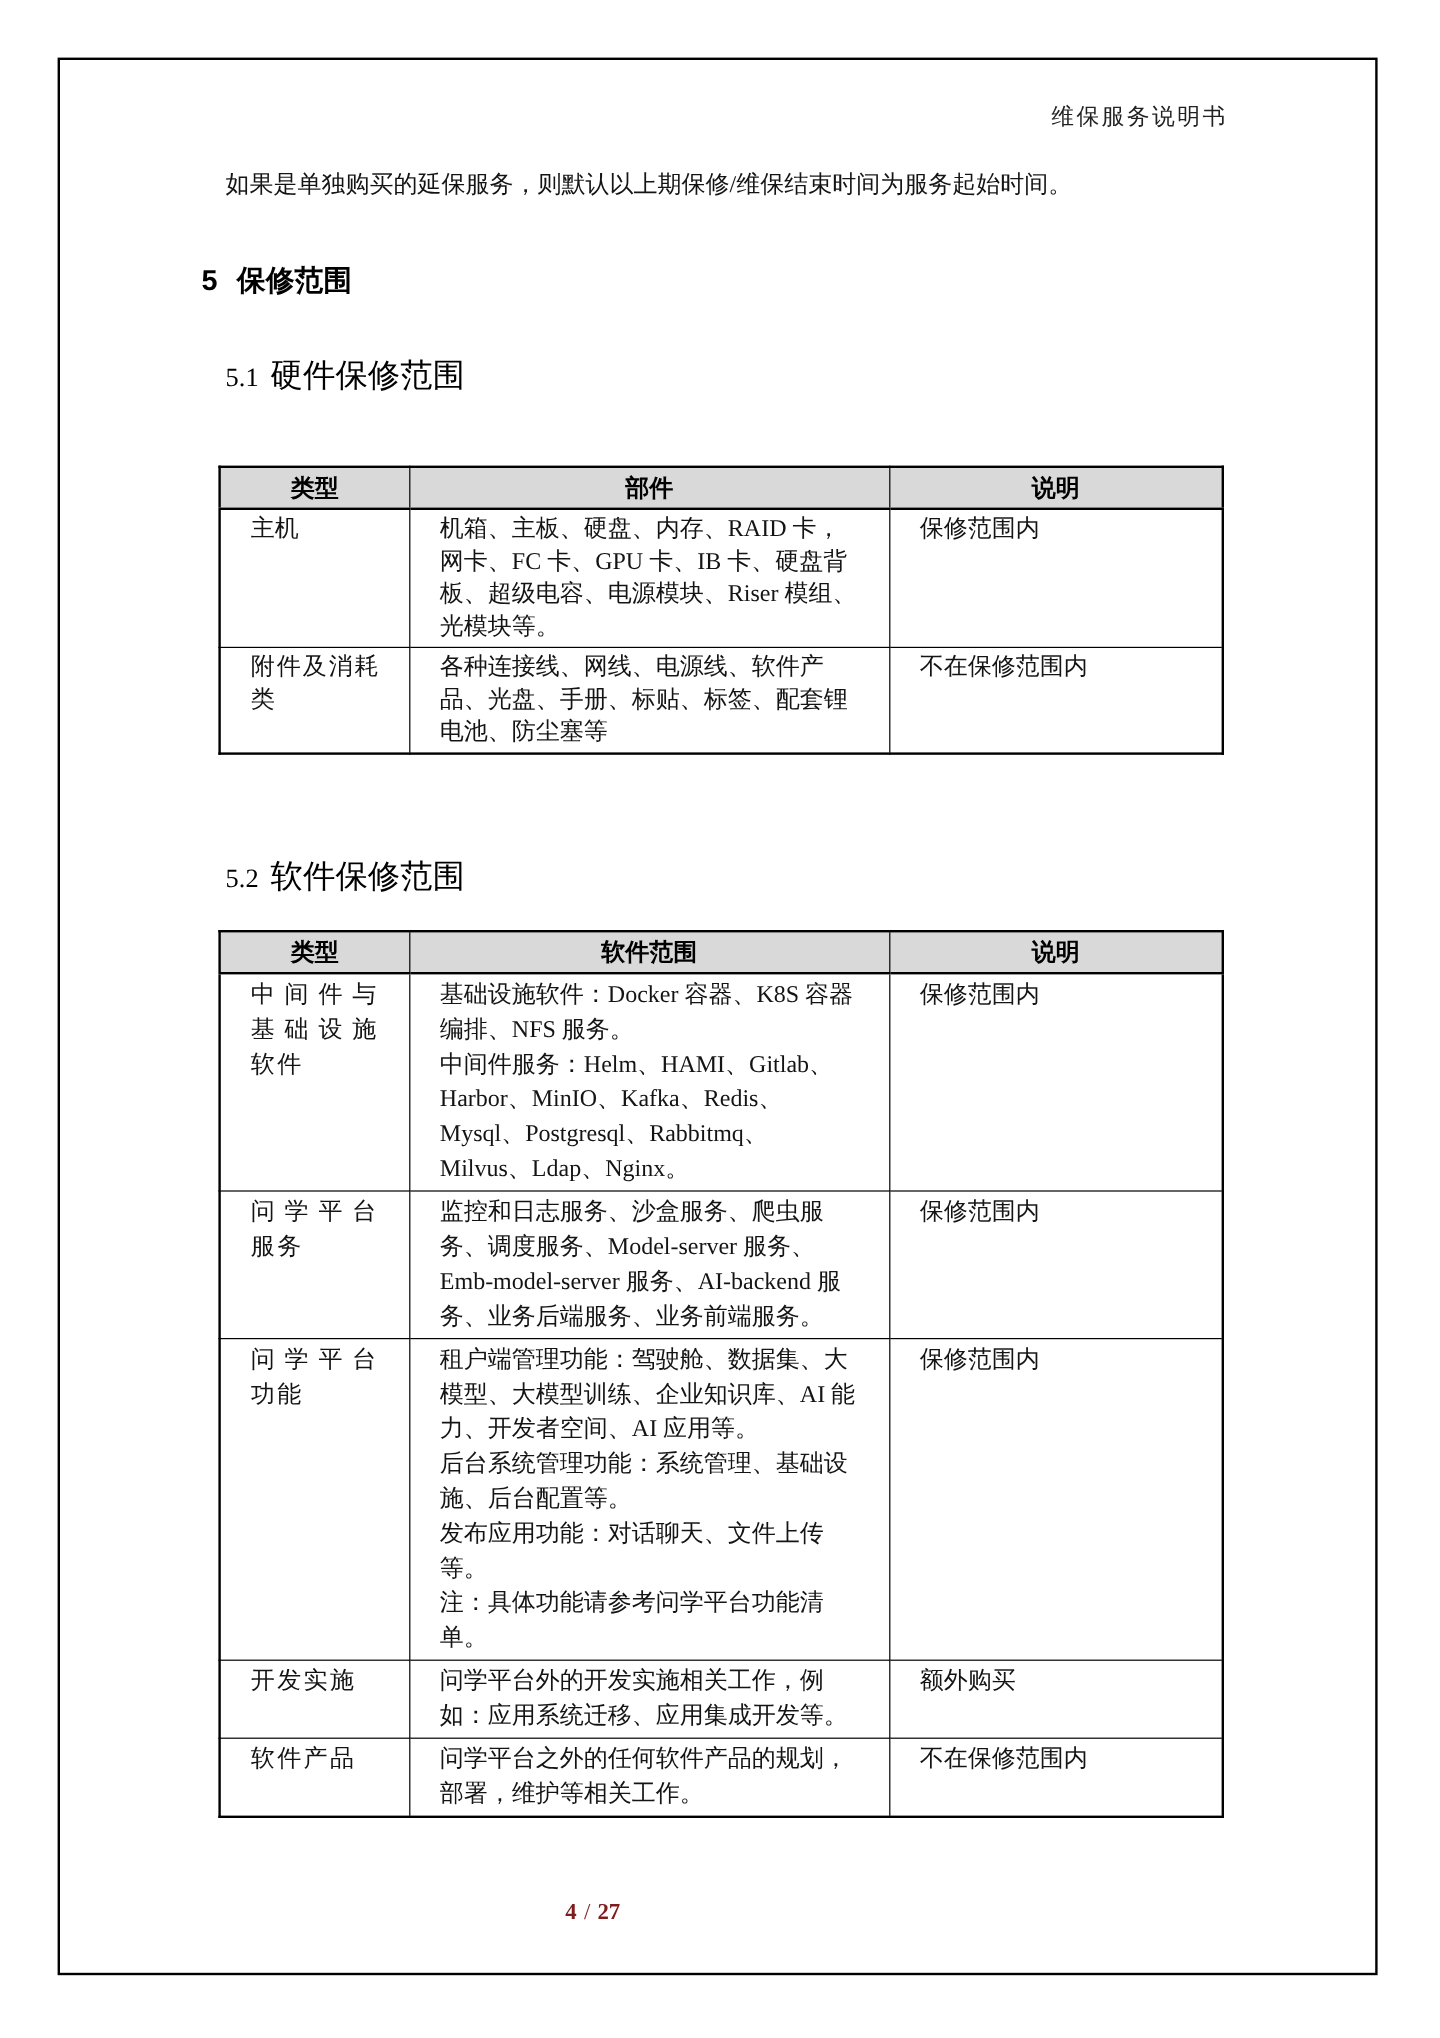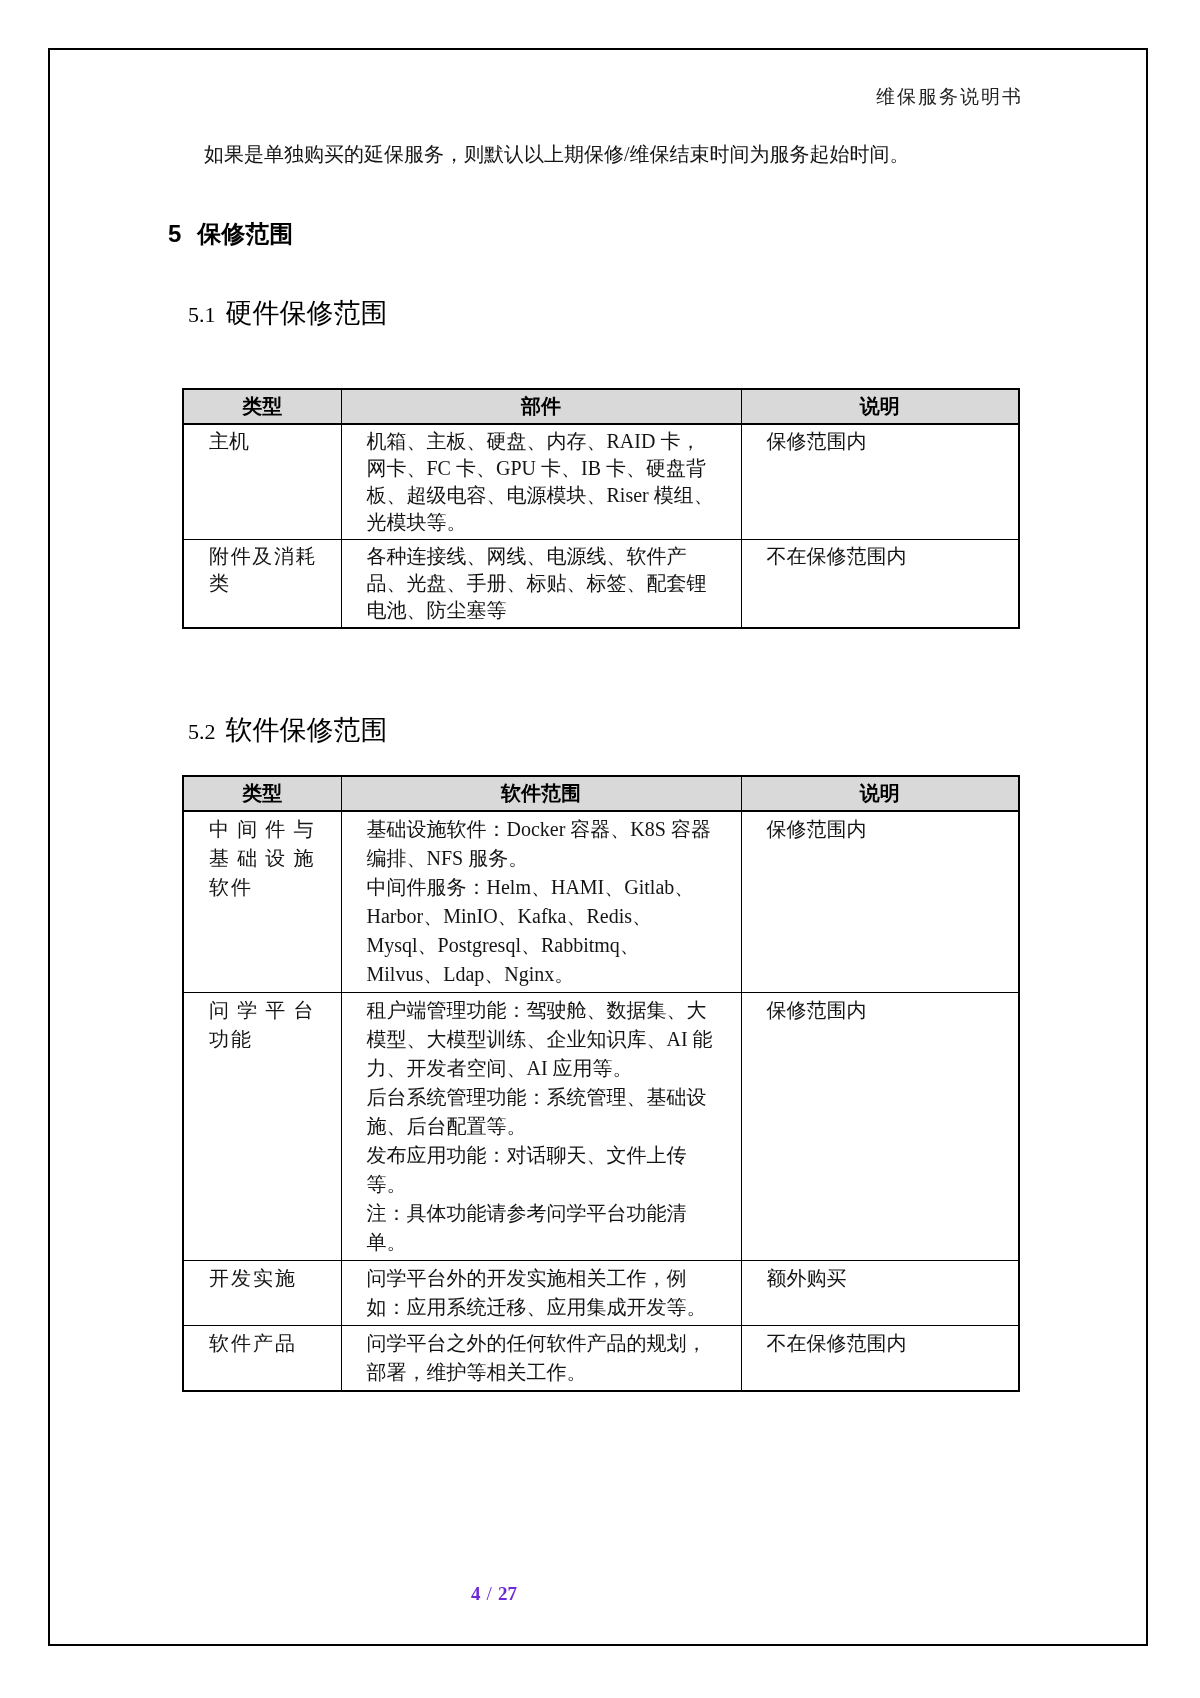--- a/index.html
+++ b/index.html
@@ -9,21 +9,21 @@
   }
   .page-frame{
     position:absolute;left:48px;top:48px;width:1100px;height:1598px;
     border:2px solid #000;box-sizing:border-box;background:#fff;
   }
   .doc-header{
     position:absolute;top:84px;left:0;width:1023px;text-align:right;
     font-size:19px;letter-spacing:2px;color:#222;
   }
   .intro{
-    position:absolute;top:141px;left:204px;width:720px;
+    position:absolute;top:141px;left:188px;width:720px;
     font-size:20px;line-height:26px;
   }
   .h1{
     position:absolute;top:218px;left:168px;
     font-family:"Liberation Sans","DejaVu Sans",sans-serif;
     font-weight:bold;font-size:24px;color:#000;
   }
   .h1 .num{margin-right:16px;}
   .h2{position:absolute;left:188px;color:#000;}
   .h2-1{top:295px;}
@@ -44,21 +44,21 @@
   .wtable td{
     border:1px solid #000;vertical-align:top;font-size:20px;padding:3px 25px;
   }
   .t-hw td{line-height:27px;}
   .t-sw td{line-height:29px;}
   td.c-type{text-align:justify;}
   .t-sw td.c-type{letter-spacing:2px;}
   td.c-scope p{margin:0;padding:0;}
   .footer{
     position:absolute;top:1583px;left:0;width:988px;text-align:center;
-    font-size:19px;color:#6d28d9;
+    font-size:19px;color:#7f1d1d;
   }
   .footer .pg{font-weight:bold;}
   .footer .sep{padding:0 6px;font-weight:normal;}
 </style>
 </head>
 <body>
 
 <div class="page-frame"></div>
 
 <div class="doc-header">维保服务说明书</div>
@@ -124,20 +124,27 @@
   <tbody>
       <tr>
         <td class="c-type">中间件与基础设施软件</td>
         <td class="c-scope">
           <p>基础设施软件：Docker 容器、K8S 容器编排、NFS 服务。</p>
           <p>中间件服务：Helm、HAMI、Gitlab、Harbor、MinIO、Kafka、Redis、Mysql、Postgresql、Rabbitmq、Milvus、Ldap、Nginx。</p>
         </td>
         <td class="c-note">保修范围内</td>
       </tr>
       <tr>
+        <td class="c-type">问学平台服务</td>
+        <td class="c-scope">
+          <p>监控和日志服务、沙盒服务、爬虫服务、调度服务、Model-server 服务、Emb-model-server 服务、AI-backend 服务、业务后端服务、业务前端服务。</p>
+        </td>
+        <td class="c-note">保修范围内</td>
+      </tr>
+      <tr>
         <td class="c-type">问学平台功能</td>
         <td class="c-scope">
           <p>租户端管理功能：驾驶舱、数据集、大模型、大模型训练、企业知识库、AI 能力、开发者空间、AI 应用等。</p>
           <p>后台系统管理功能：系统管理、基础设施、后台配置等。</p>
           <p>发布应用功能：对话聊天、文件上传等。</p>
           <p>注：具体功能请参考问学平台功能清单。</p>
         </td>
         <td class="c-note">保修范围内</td>
       </tr>
       <tr>

